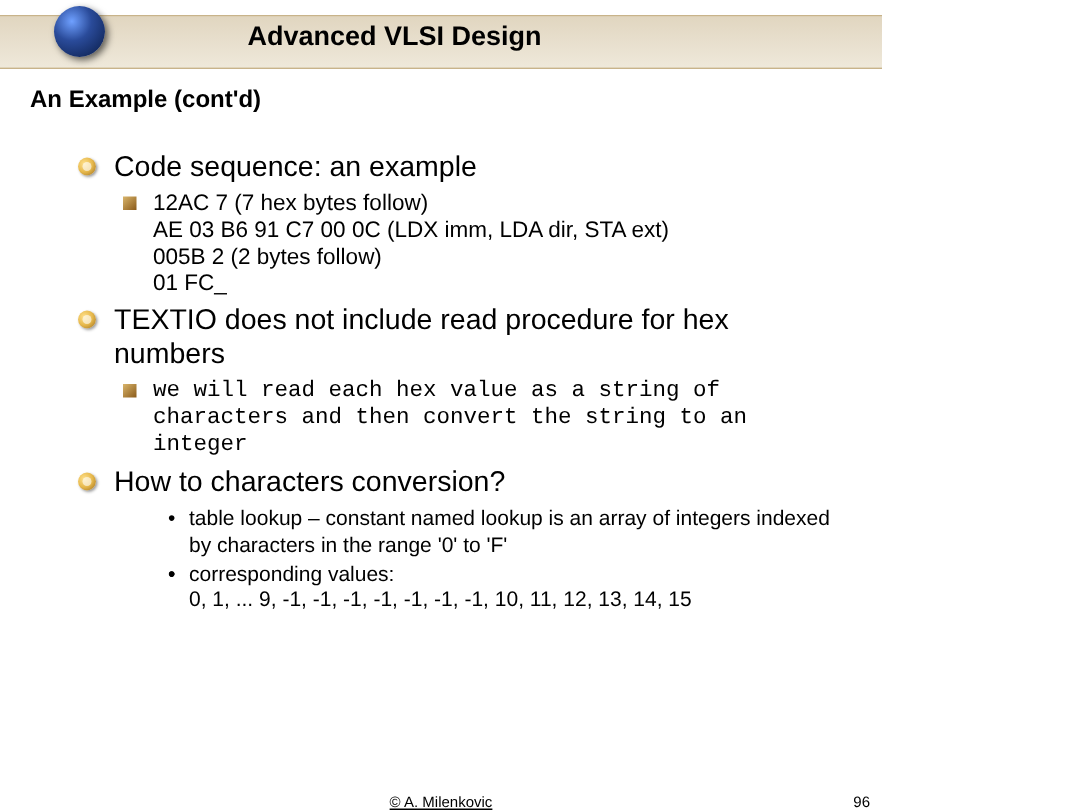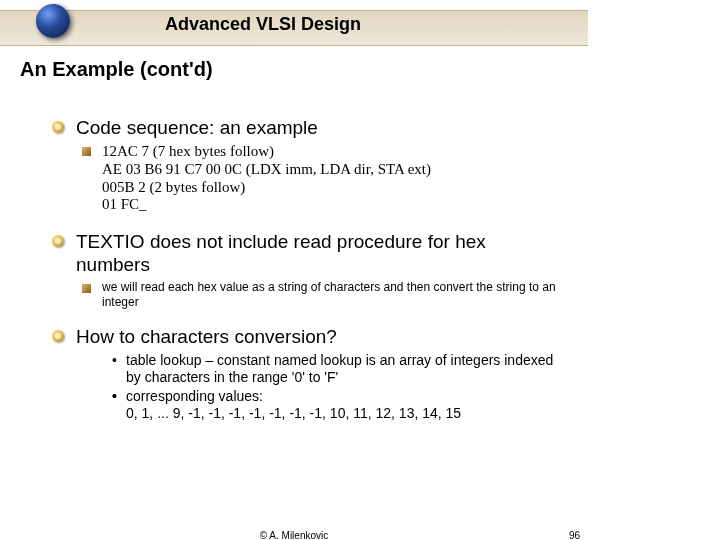--- a/index.html
+++ b/index.html
@@ -50,32 +50,32 @@
     top: 14px;
     font-weight: bold;
     font-size: 18px;
     color: #000;
   }
   .slide-title {
     position: absolute;
     top: 58px;
     left: 20px;
     font-weight: bold;
-    font-size: 20px;
+    font-size: 16px;
   }
   .content {
     position: absolute;
     top: 100px;
     left: 52px;
     right: 24px;
   }
   .bl1 {
     position: relative;
     font-size: 19px;
-    margin: 16px 0 4px 24px;
+    margin: 0 0 4px 24px;
     line-height: 1.22;
   }
   .bl1::before {
     content: "";
     position: absolute;
     left: -24px;
     top: 5px;
     width: 12px;
     height: 12px;
     border-radius: 50%;
@@ -85,36 +85,36 @@
   .bl1.textcont::after { 
     content:"";
     position:absolute;
     left:-21px; top:8px;
     width:6px; height:6px;
     border-radius:50%;
     background:#fff9;
   }
   .bl2 {
     position: relative;
-    font-size: 12px;
+    font-size: 15px;
     margin: 4px 0 4px 50px;
-    font-family: Liberation Sans, sans-serif;
+    font-family: Liberation Mono, monospace;
     line-height: 1.2;
   }
   .bl2::before {
     content: "";
     position: absolute;
     left: -20px;
     top: 4px;
     width: 9px;
     height: 9px;
     background: linear-gradient(135deg, #d9b56b, #8a5a1a);
   }
   .bl2.mono {
-    font-family: Liberation Serif, serif;
+    font-family: Liberation Sans, sans-serif;
     font-size: 15px;
     line-height: 1.18;
     white-space: pre;
   }
   .bl3 {
     position: relative;
     font-size: 14px;
     margin: 2px 0 2px 74px;
     line-height: 1.22;
   }

